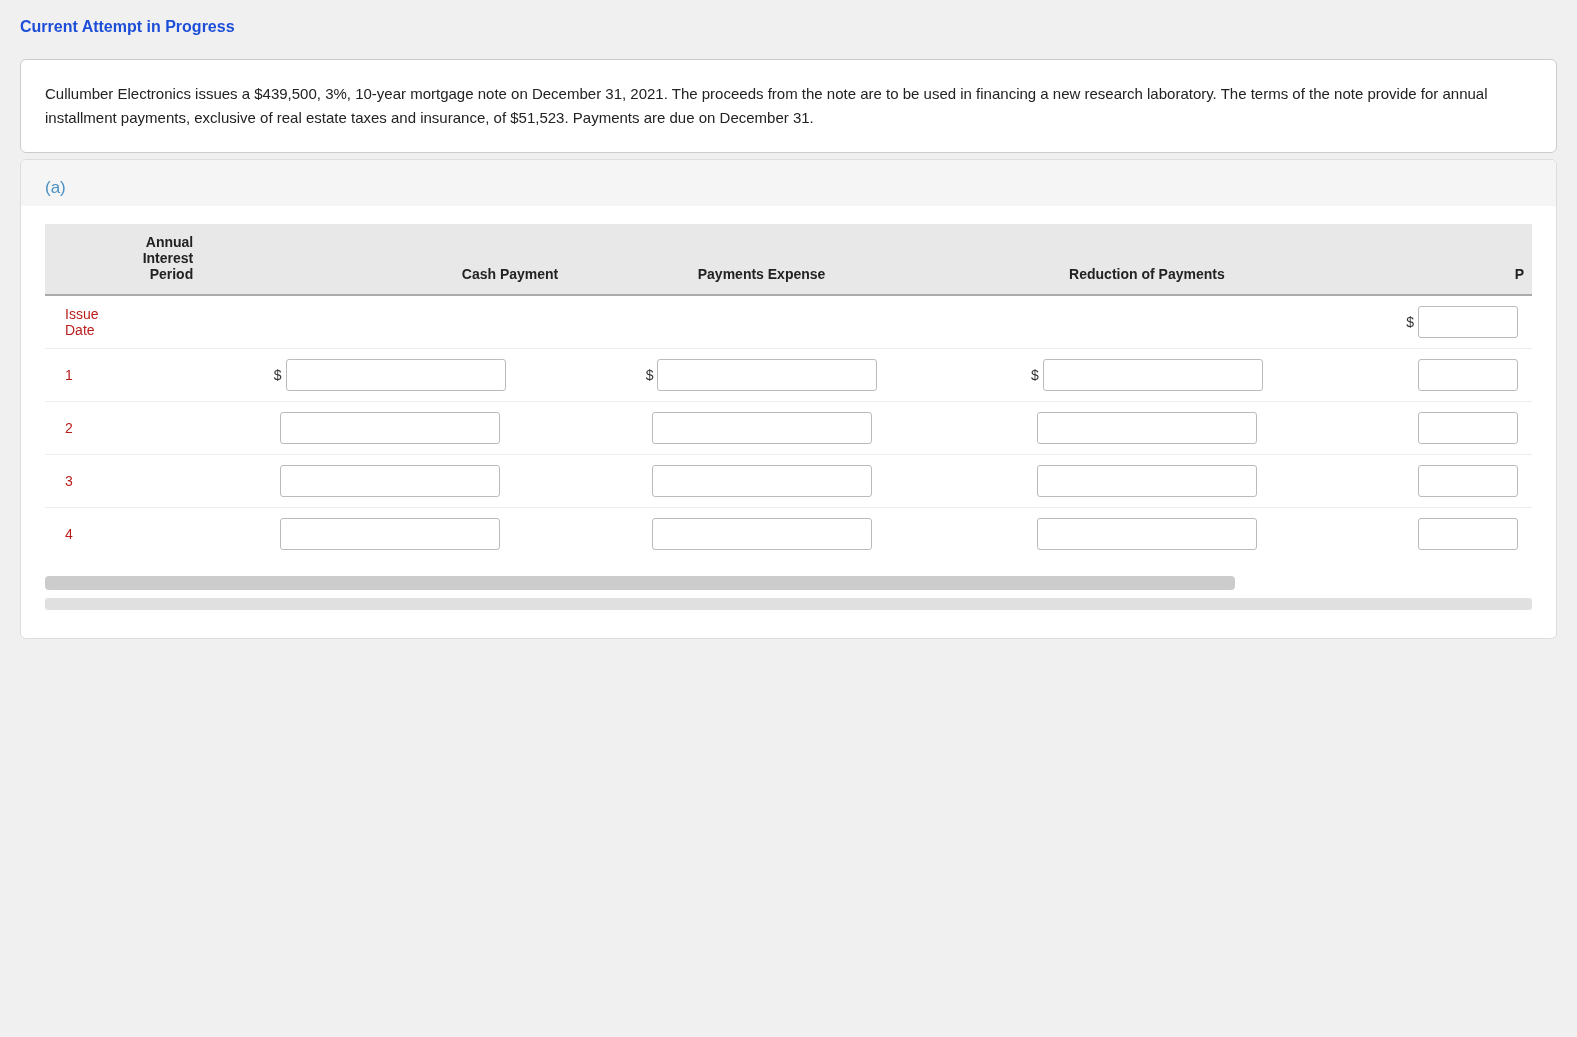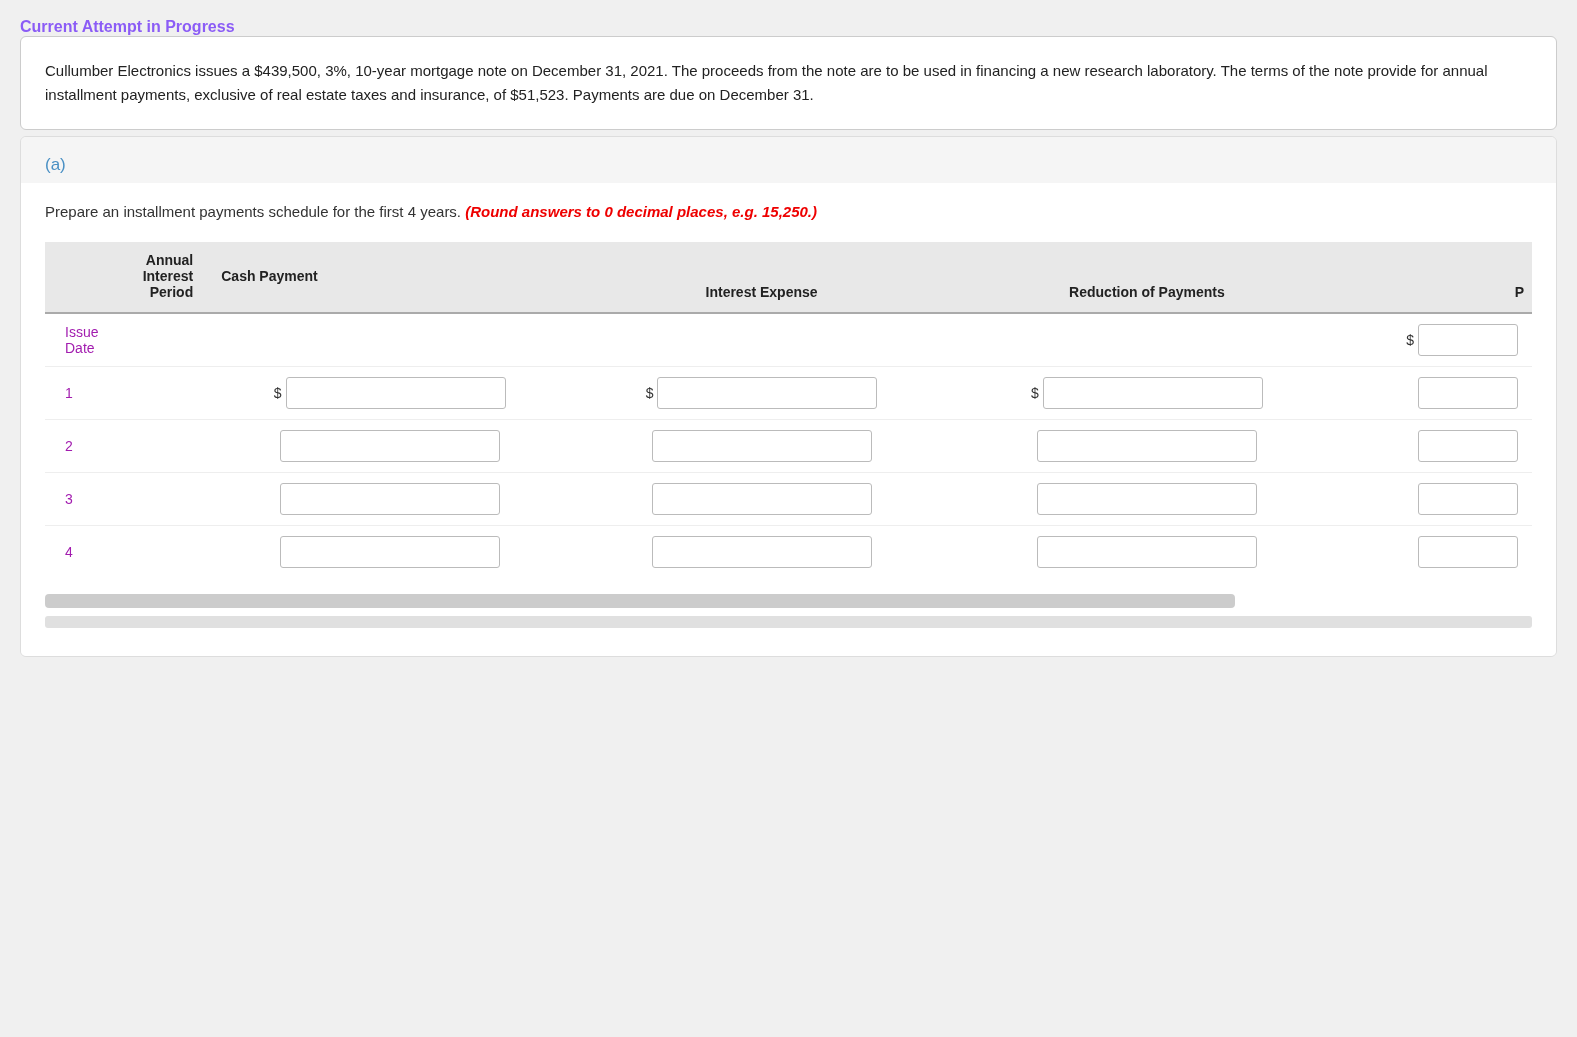--- a/index.html
+++ b/index.html
@@ -19,22 +19,22 @@
     .page-wrapper {
       max-width: 1577px;
       margin: 0 auto;
       padding: 10px 20px 30px 20px;
       background: #f0f0f0;
     }
 
     .header-bar {
       font-size: 16px;
       font-weight: bold;
-      color: #8b5cf6;
-      padding: 8px 0 0 0;
+      color: #1d4ed8;
+      padding: 8px 0 23px 0;
     }
 
     .problem-box {
       background: #fff;
       border: 1px solid #ccc;
       border-radius: 6px;
       padding: 22px 24px;
       margin-bottom: 6px;
       line-height: 1.6;
       font-size: 15px;
@@ -99,22 +99,22 @@
 
     table.schedule-table thead tr th.col-period {
       width: 120px;
       vertical-align: bottom;
       padding-bottom: 12px;
     }
 
     table.schedule-table thead tr th.col-cash {
       width: 270px;
       vertical-align: bottom;
-      text-align: left;
-      padding-bottom: 28px;
+      text-align: right;
+      padding-bottom: 12px;
     }
 
     table.schedule-table thead tr th.col-interest {
       width: 280px;
       vertical-align: bottom;
       text-align: center;
       padding-bottom: 12px;
     }
 
     table.schedule-table thead tr th.col-reduction {
@@ -134,21 +134,21 @@
 
     table.schedule-table tbody tr td {
       padding: 10px 14px;
       border-bottom: 1px solid #eee;
       vertical-align: middle;
     }
 
     table.schedule-table tbody tr td.td-period {
       text-align: left;
       font-size: 14px;
-      color: #a21caf;
+      color: #b91c1c;
       padding-left: 20px;
     }
 
     .input-with-dollar {
       display: flex;
       align-items: center;
       gap: 4px;
       justify-content: center;
     }
 
@@ -223,37 +223,33 @@
   <div class="header-bar">Current Attempt in Progress</div>
 
   <div class="problem-box">
     <span>Cullumber Electronics issues a $439,500, 3%, 10-year mortgage note on December 31, 2021. The proceeds from the note are to be used in financing a new research laboratory. The terms of the note provide for annual installment payments, exclusive of real estate taxes and insurance, of $51,523. Payments are due on December 31.</span>
   </div>
 
   <div class="section-box">
     <div class="section-header">(a)</div>
     <div class="section-content">
 
-      <div class="instructions">
-        <span>Prepare an installment payments schedule for the first 4 years.</span>
-        <span class="highlight">(Round answers to 0 decimal places, e.g. 15,250.)</span>
-      </div>
 
       <div class="schedule-table-wrapper">
         <table class="schedule-table">
           <thead>
             <tr>
               <th class="col-period">
                 Annual<br>Interest<br>Period
               </th>
               <th class="col-cash">
                 <span>Cash Payment</span>
               </th>
               <th class="col-interest">
-                <span>Interest Expense</span>
+                <span>Payments Expense</span>
               </th>
               <th class="col-reduction">
                 <span>Reduction of Payments</span>
               </th>
               <th class="col-principal">
                 <span>P</span>
               </th>
             </tr>
           </thead>
           <tbody>

